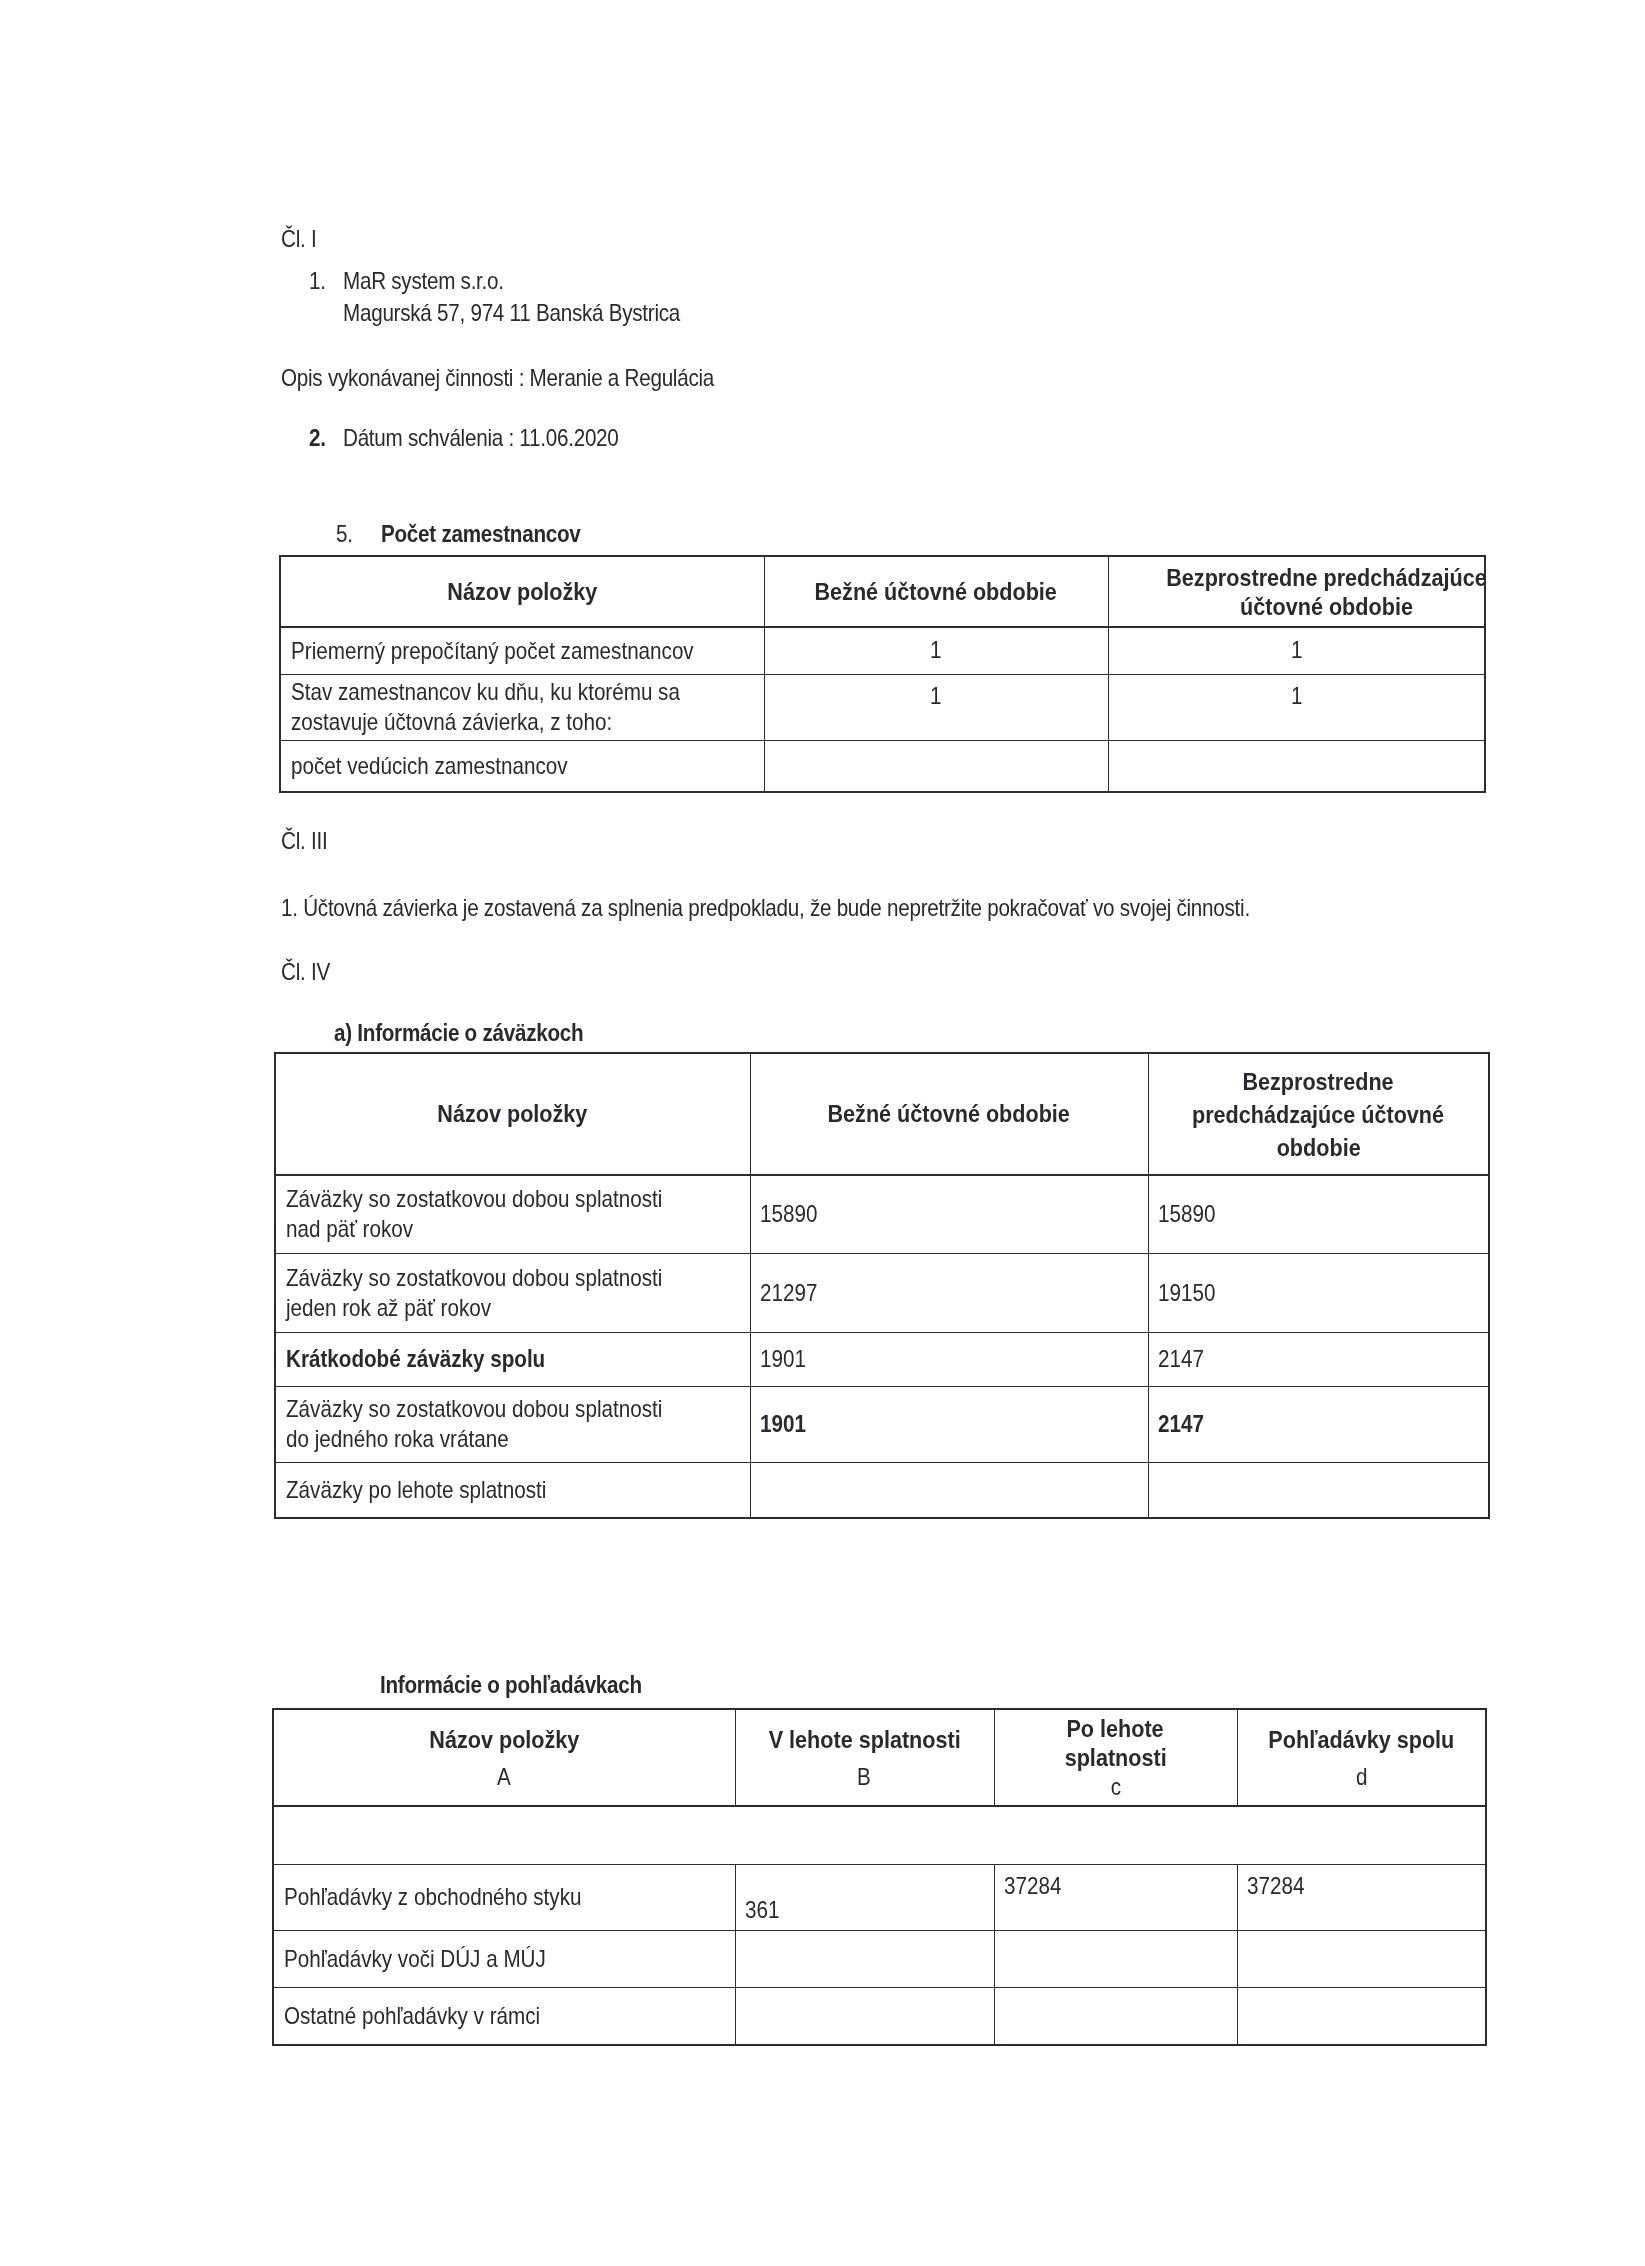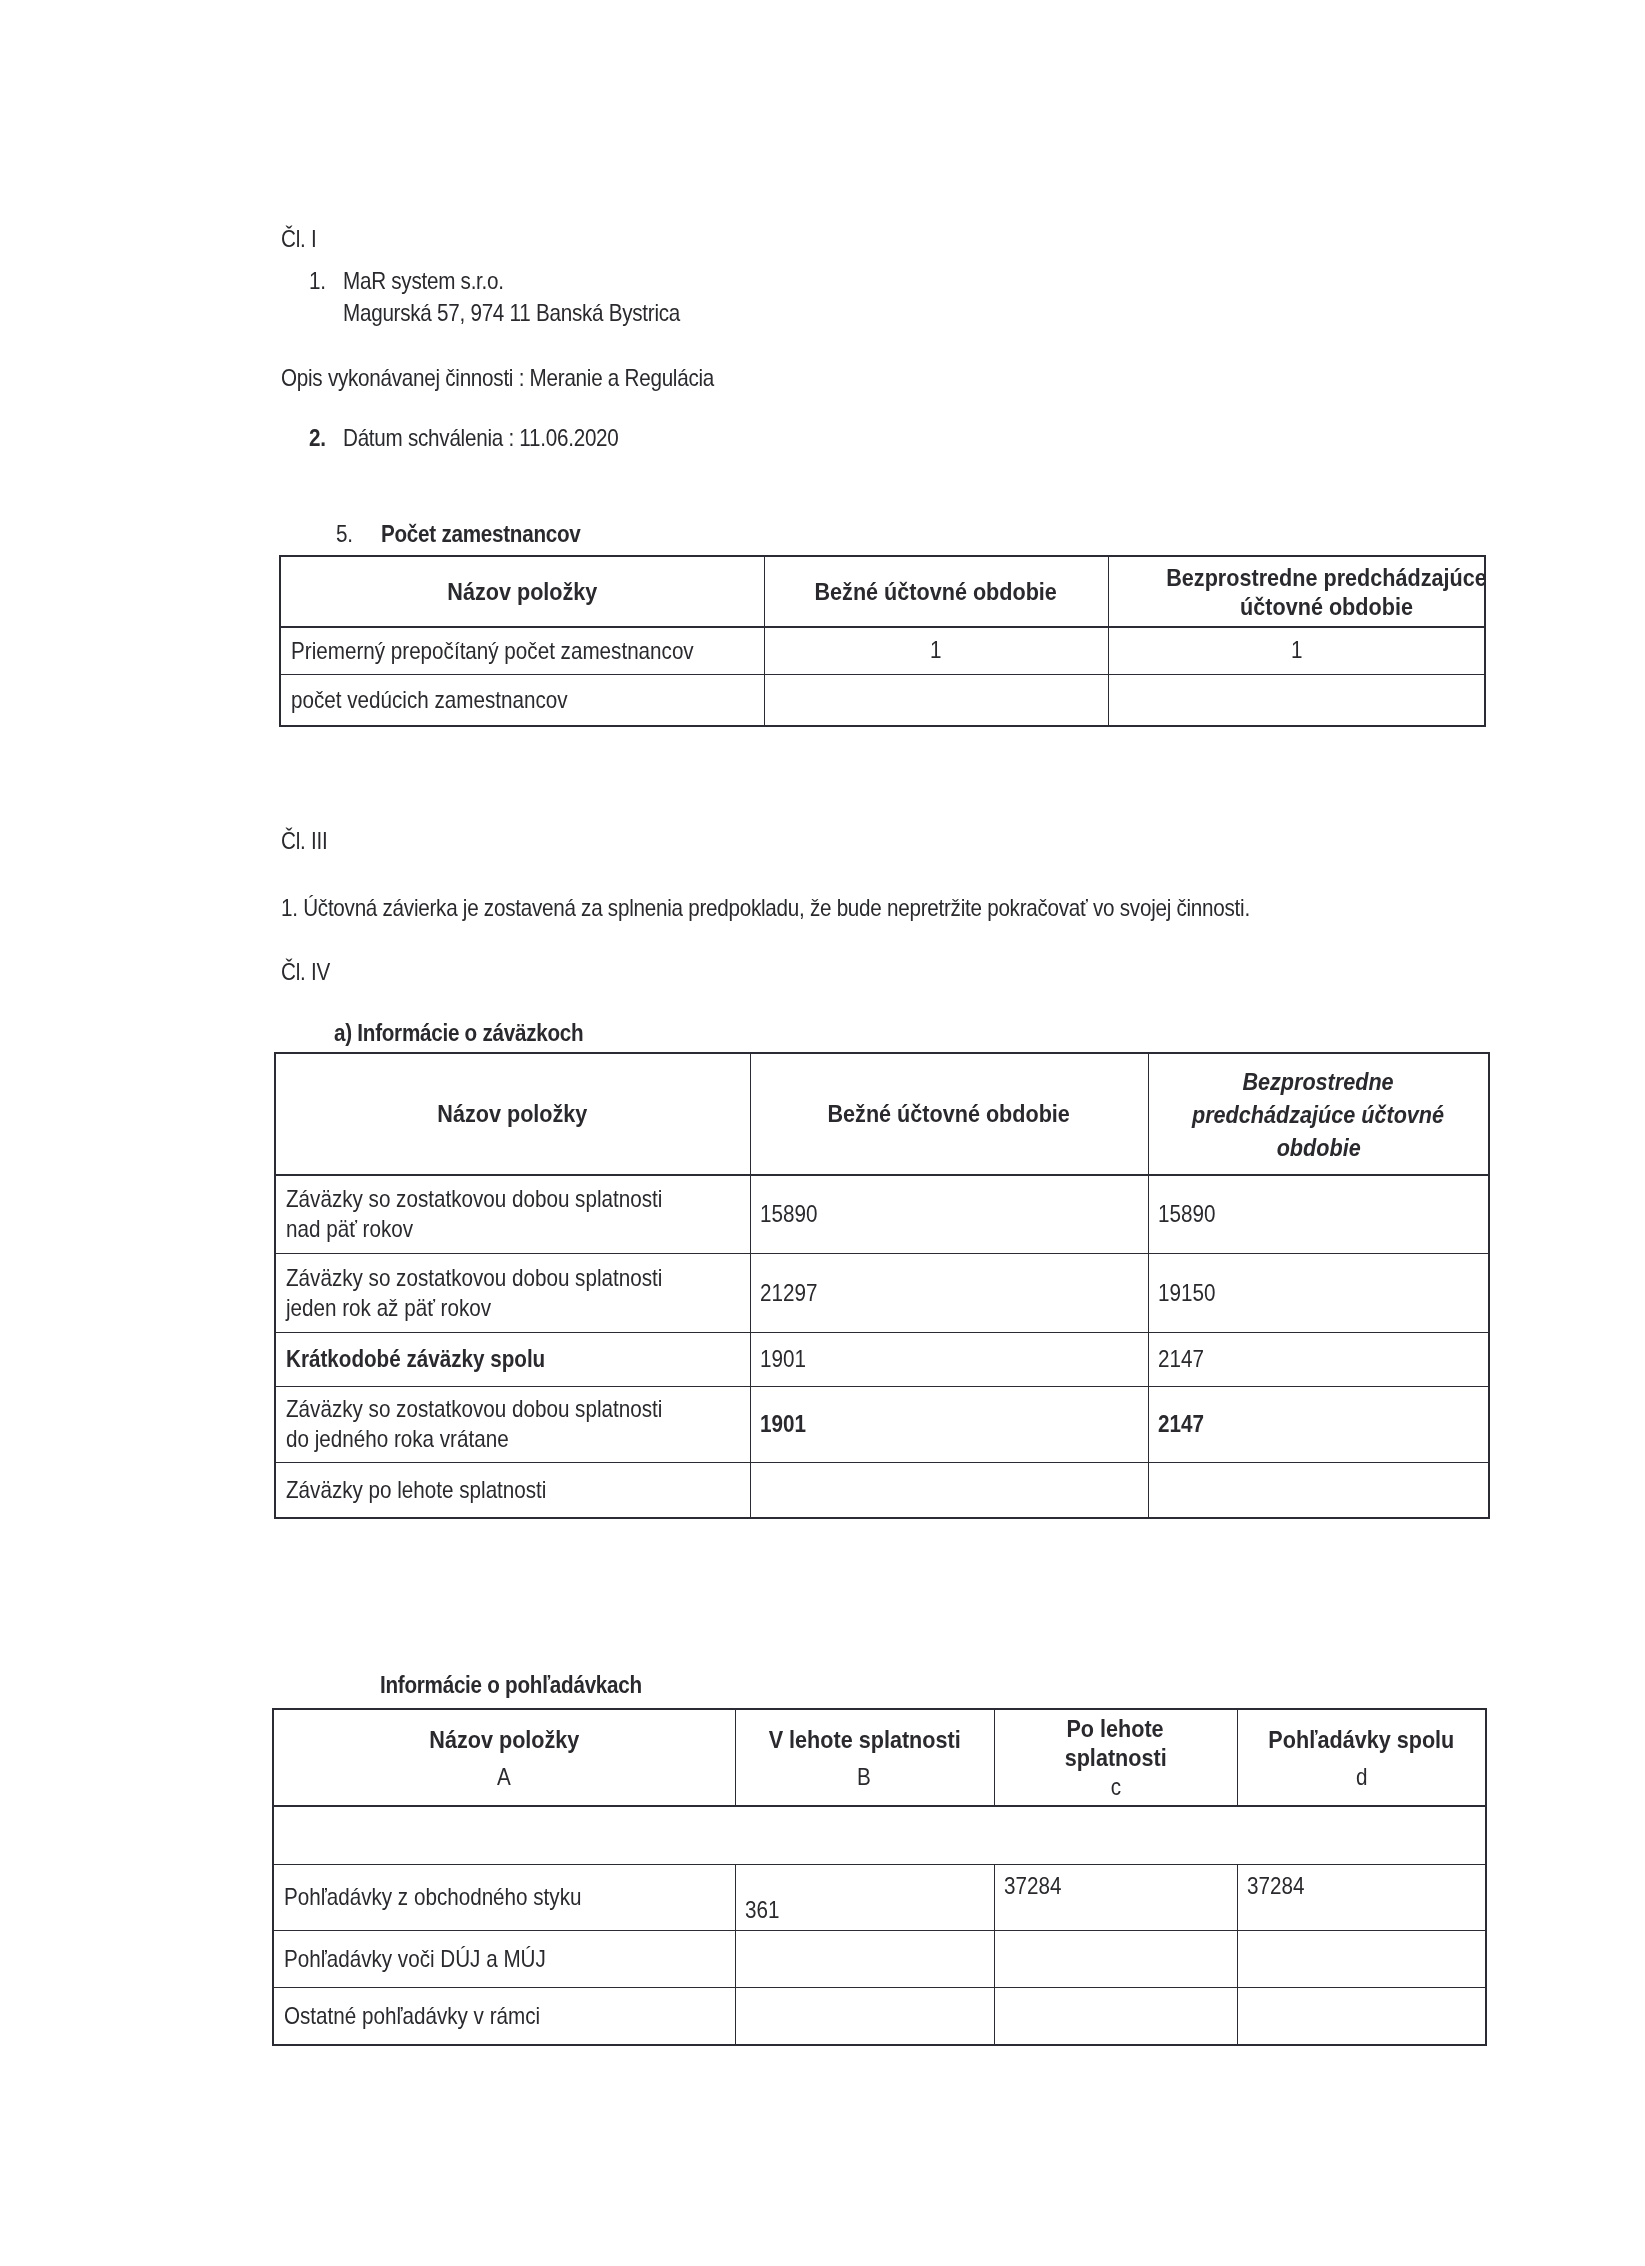--- a/index.html
+++ b/index.html
@@ -53,20 +53,28 @@
       <tr class="hdr" style="height:71px;">
     <td class="center"><span class="cell-inner hdr-text">Názov položky</span></td>
     <td class="center"><span class="cell-inner hdr-text">Bežné účtovné obdobie</span></td>
     <td class="center" style="line-height:29px; white-space:normal;margin-left:17px;"><span class="cell-inner hdr-text" style="white-space:normal; width:417px;">Bezprostredne predchádzajúce účtovné obdobie</span></td>
   </tr>
   <tr style="height:47px;margin-left:29px;">
     <td><span class="cell-inner">Priemerný prepočítaný počet zamestnancov</span></td>
     <td class="center top"><span class="cell-inner">1</span></td>
     <td class="center top"><span class="cell-inner">1</span></td>
   </tr>
+  <tr style="height:66px;">
+    <td style="line-height:30px;">
+      <span class="cell-inner">Stav zamestnancov ku dňu, ku ktorému sa</span><br>
+      <span class="cell-inner">zostavuje účtovná závierka, z toho:</span>
+    </td>
+    <td class="center top"><span class="cell-inner">1</span></td>
+    <td class="center top"><span class="cell-inner">1</span></td>
+  </tr>
   <tr style="height:52px;margin-top:32px;">
     <td><span class="cell-inner">počet vedúcich zamestnancov</span></td>
     <td><span class="cell-inner"></span></td>
     <td><span class="cell-inner"></span></td>
   </tr>
 </tbody>
   </table>
 
 <div class="abs t" style="left:281px; top:827px;">Čl. III</div>
 <div class="abs t" style="left:281px; top:894px;">1.   Účtovná závierka je zostavená za splnenia predpokladu, že bude nepretržite pokračovať vo svojej činnosti.</div>
@@ -78,21 +86,21 @@
 <table class="doc" style="left:274px; top:1052px; width:1214px;">
   <colgroup>
       <col style="width:475px">
       <col style="width:398px">
       <col style="width:341px">
     </colgroup>
   <tbody>
       <tr class="hdr" style="height:122px;">
     <td class="center"><span class="cell-inner hdr-text">Názov položky</span></td>
     <td class="center"><span class="cell-inner hdr-text">Bežné účtovné obdobie</span></td>
-    <td class="center" style="line-height:33px;font-style:italic;">
+    <td class="center" style="line-height:33px;">
       <span class="cell-inner hdr-text">Bezprostredne</span><br>
       <span class="cell-inner hdr-text">predchádzajúce účtovné</span><br>
       <span class="cell-inner hdr-text">obdobie</span>
     </td>
   </tr>
   <tr style="height:78px;">
     <td style="line-height:30px;">
       <span class="cell-inner">Záväzky so zostatkovou dobou splatnosti</span><br>
       <span class="cell-inner">nad päť rokov</span>
     </td>

